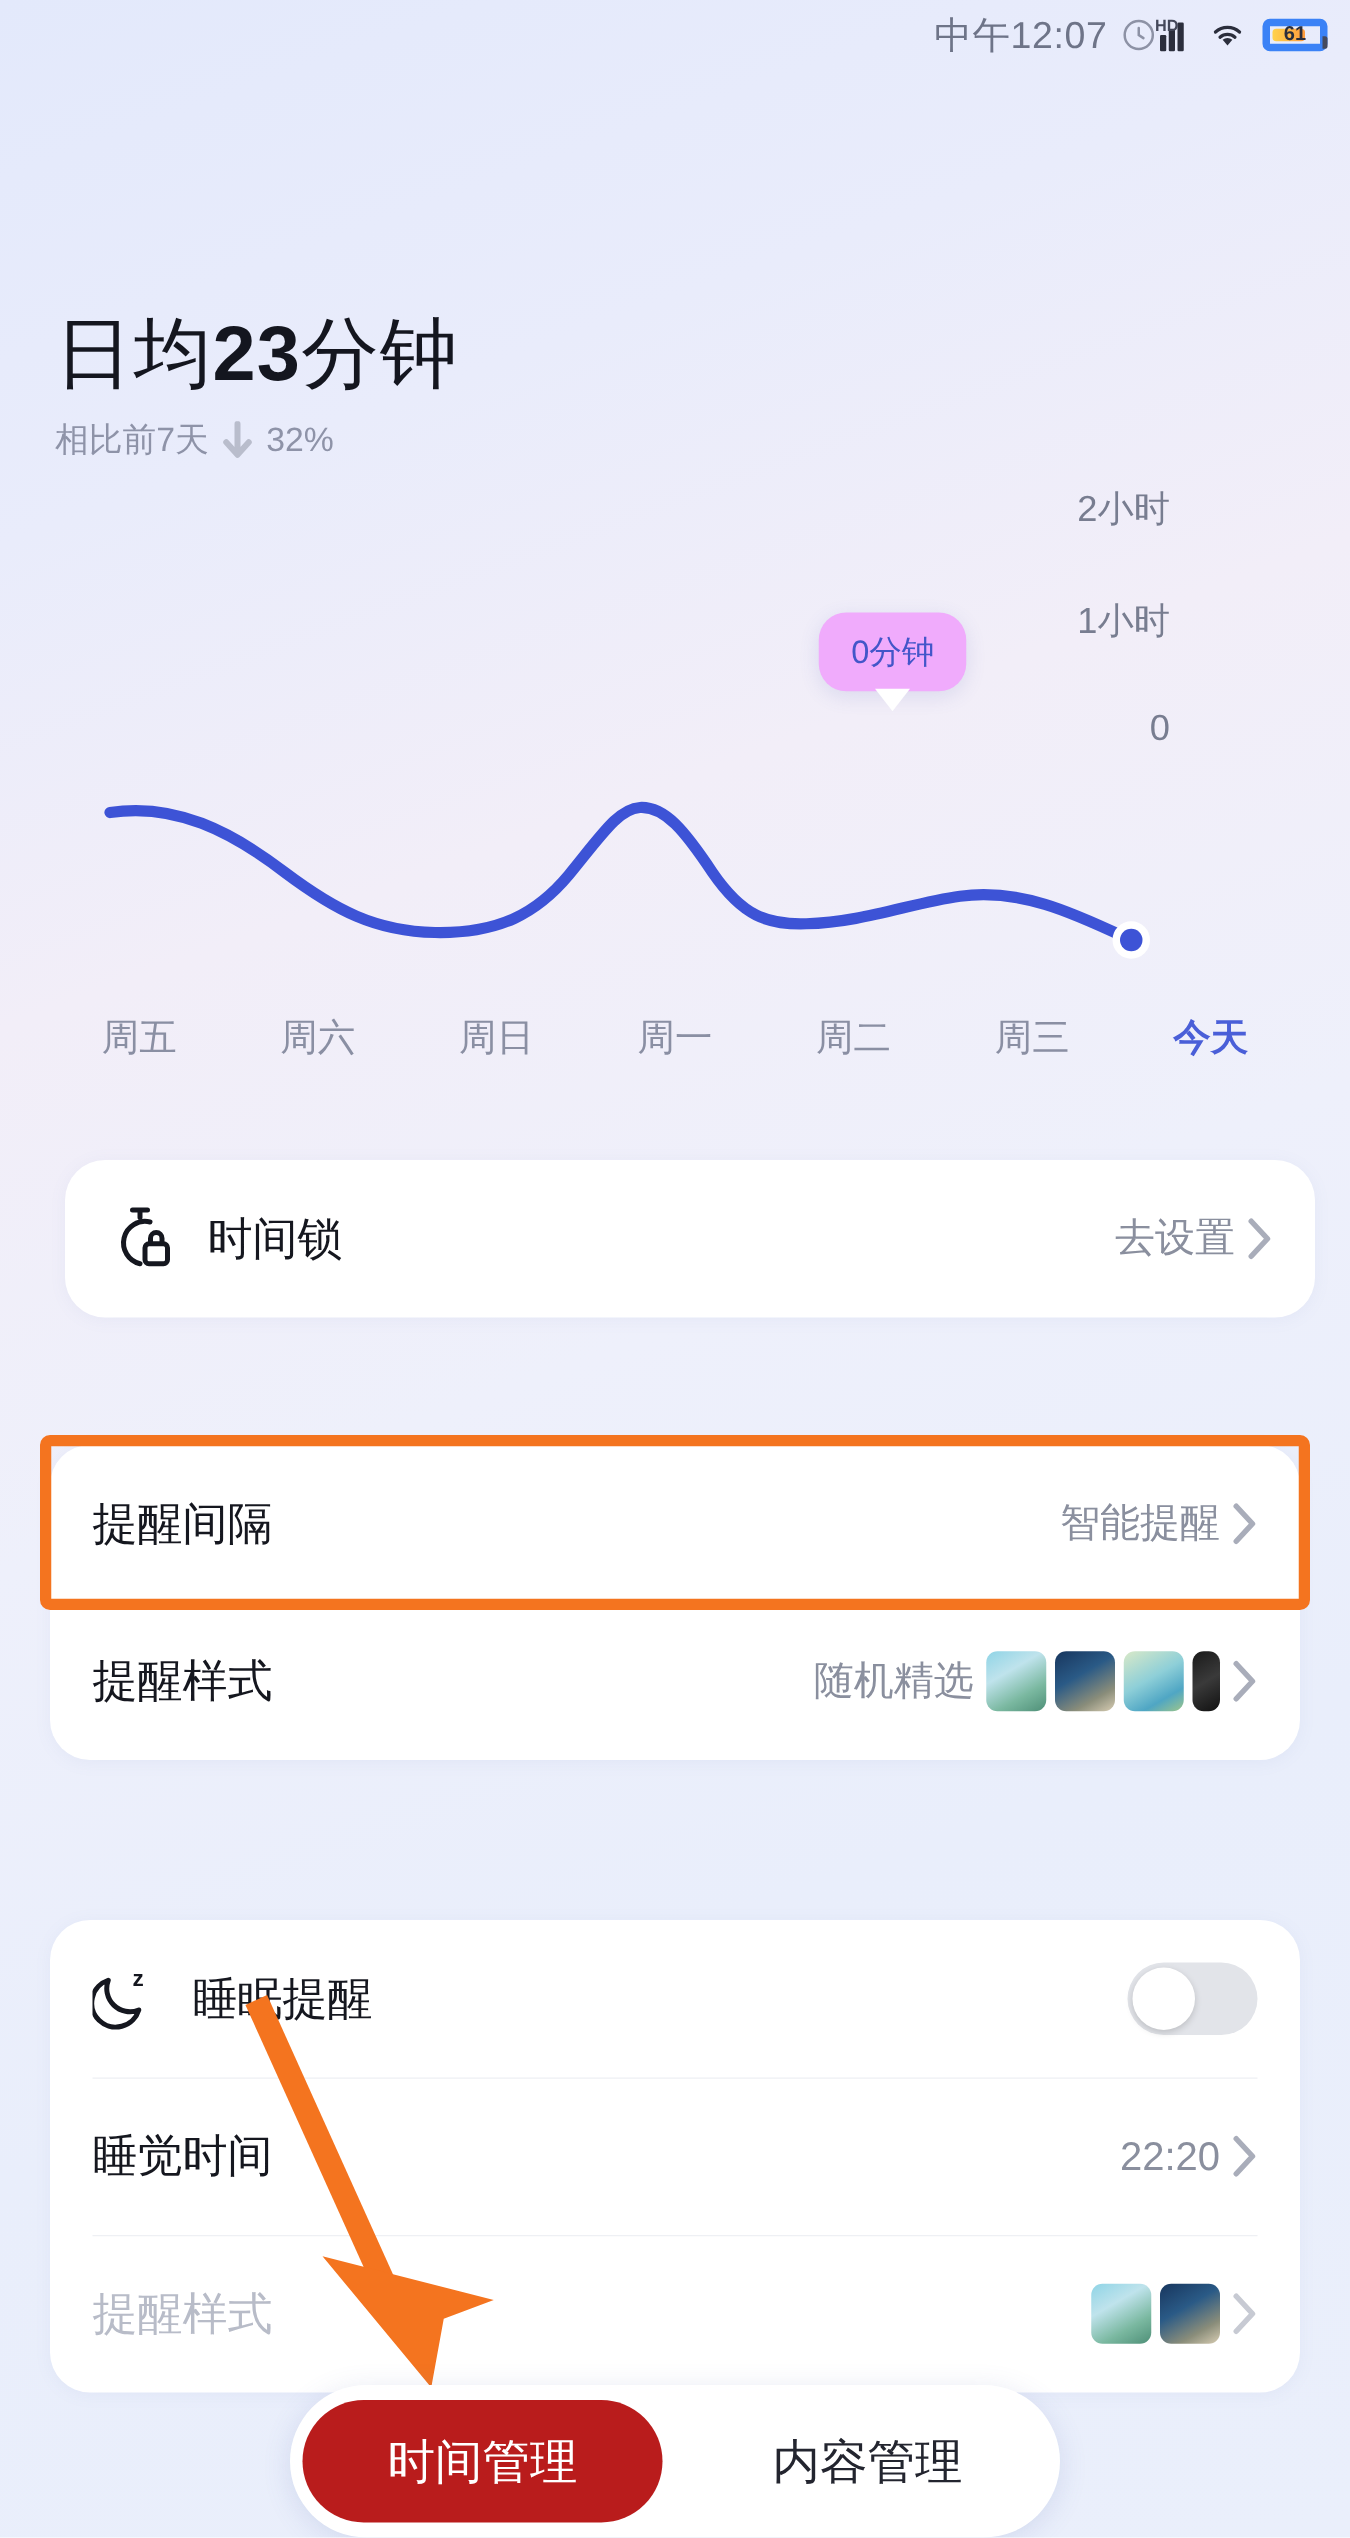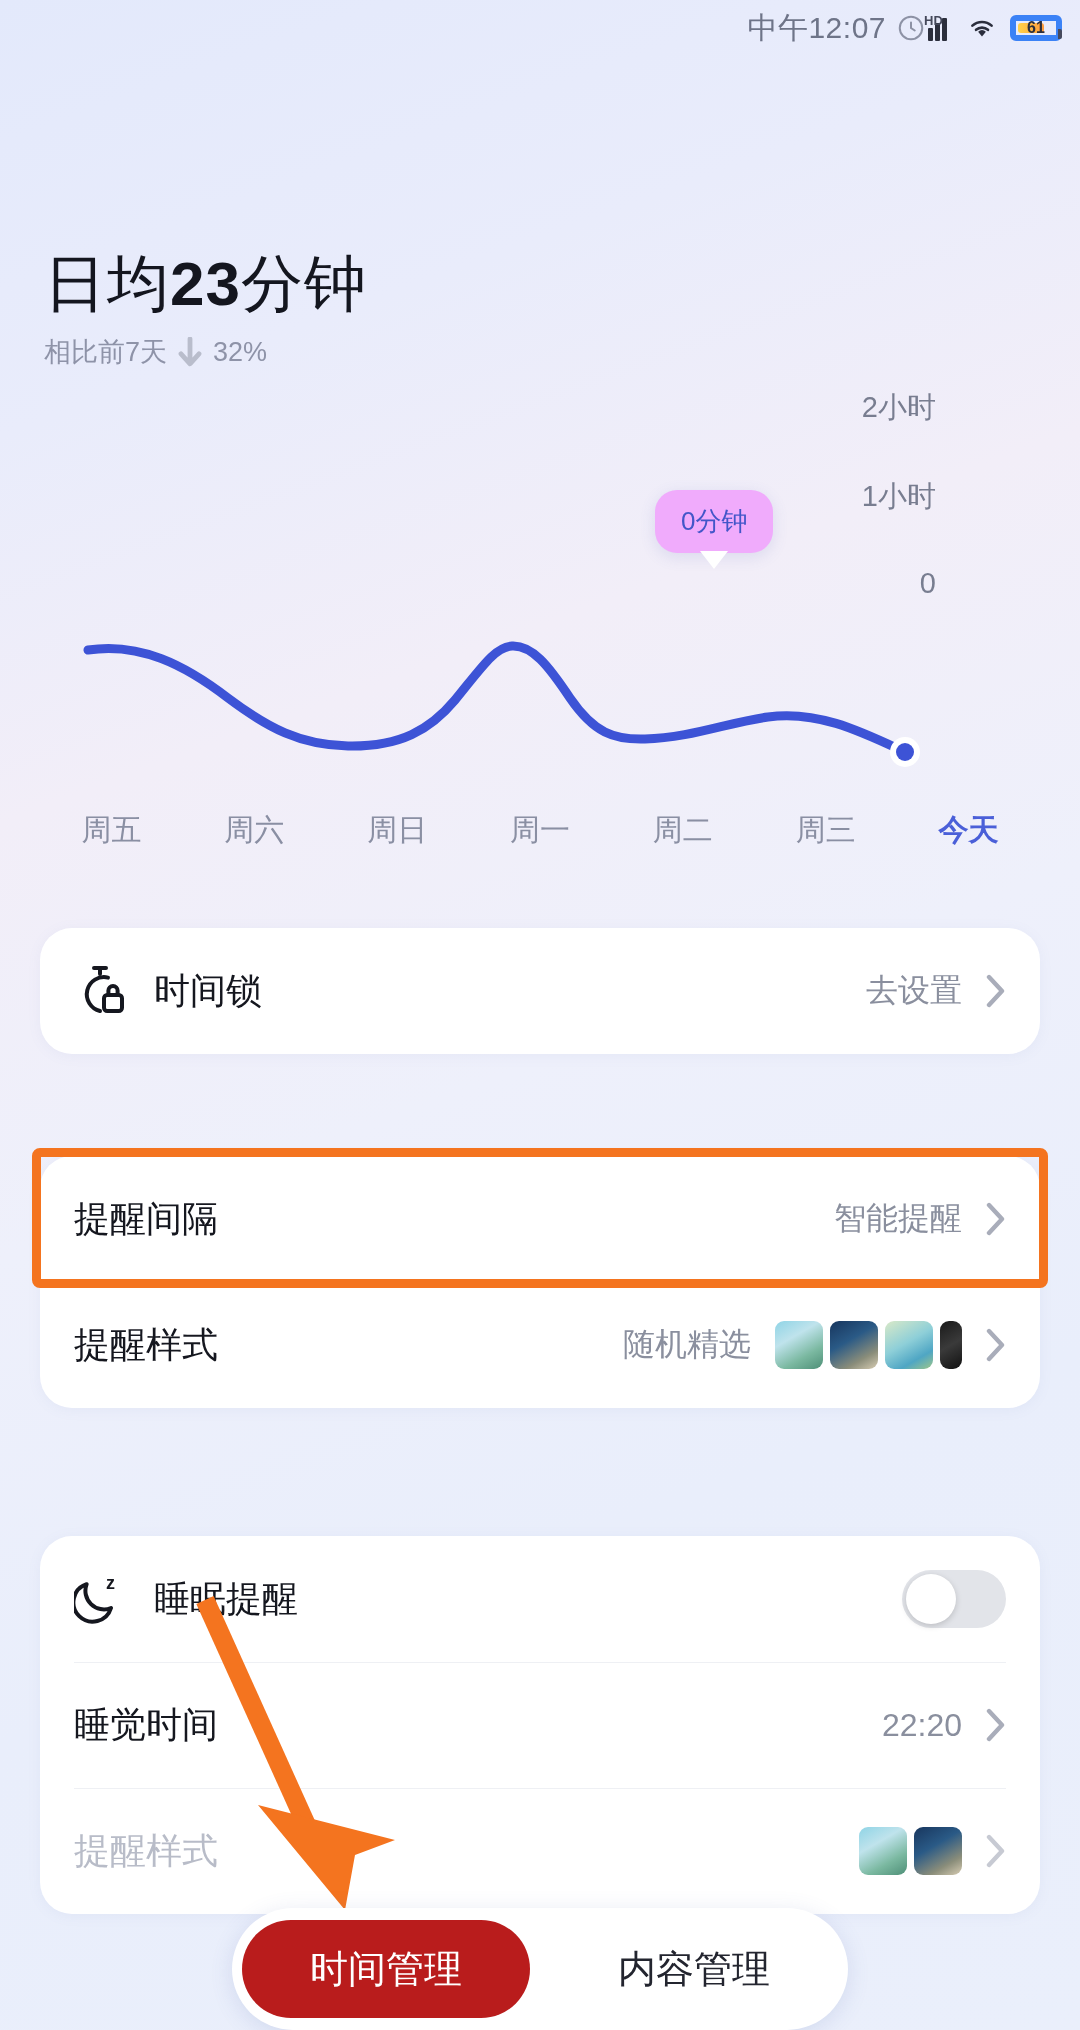--- a/index.html
+++ b/index.html
@@ -64,21 +64,21 @@
   .day.today { color:#4a5fd8; font-weight:bold; }
 
   
   .card { position:absolute; left:40px; width:1000px; background:#fff; border-radius:32px;
           box-shadow:0 2px 14px rgba(110,125,190,.07); overflow:hidden; }
   .row { height:126px; display:flex; align-items:center; padding:0 34px; position:relative; }
   .row + .row:before { content:""; position:absolute; left:34px; right:34px; top:0; height:1px; background:#eef0f4; }
   .row-icon { width:66px; display:flex; align-items:center; justify-content:flex-start; }
   .row-label { font-size:36px; color:#15171f; }
   .row-label.pad { margin-left:14px; }
-  .row-right { margin-left:auto; display:flex; align-items:center; gap:24px; }
+  .row-right { margin-left:auto; display:flex; align-items:center; gap:10px; }
   .row-value { font-size:32px; color:#8a8f9e; }
   .thumbs { display:flex; gap:7px; align-items:center; }
   .thumb { width:48px; height:48px; border-radius:9px; background-size:cover; }
   .t1 { background:linear-gradient(150deg,#8fd4e6 0%,#bfe3ec 35%,#7ab8a0 70%,#4e8f77 100%); }
   .t2 { background:linear-gradient(150deg,#18365e 0%,#2a5a86 40%,#8a8d7a 75%,#d8cdb3 100%); }
   .t3 { background:linear-gradient(150deg,#d9e9c8 0%,#8ecfd8 45%,#4fa6c4 75%,#9ec68a 100%); }
   .t4 { background:linear-gradient(150deg,#1a1a1a 0%,#3a3a3a 50%,#111 100%); }
 
   
   .toggle { width:104px; height:58px; border-radius:29px; position:relative; }
@@ -167,21 +167,21 @@
   <div class="days">
     <div class="day">周五</div>
     <div class="day">周六</div>
     <div class="day">周日</div>
     <div class="day">周一</div>
     <div class="day">周二</div>
     <div class="day">周三</div>
     <div class="day today">今天</div>
   </div>
 
-  <div class="card" style="top:928px;">
+  <div class="card" style="top:928px;margin-left:12px;">
     <div class="row">
       <div class="row-icon">
         <svg width="52" height="56" viewBox="0 0 26 28">
           <path d="M10 2.5h6M13 2.5v3" stroke="#15171f" stroke-width="2" stroke-linecap="round" fill="none"></path>
           <path d="M17 7.3A8.5 8.5 0 1013 24" fill="none" stroke="#15171f" stroke-width="2" stroke-linecap="round"></path>
           <rect x="15" y="16" width="9" height="8" rx="1.6" fill="none" stroke="#15171f" stroke-width="2"></rect>
           <path d="M17.2 16v-2.2a2.3 2.3 0 014.6 0V16" fill="none" stroke="#15171f" stroke-width="2"></path>
         </svg>
       </div>
       <div class="row-label pad">时间锁</div>

